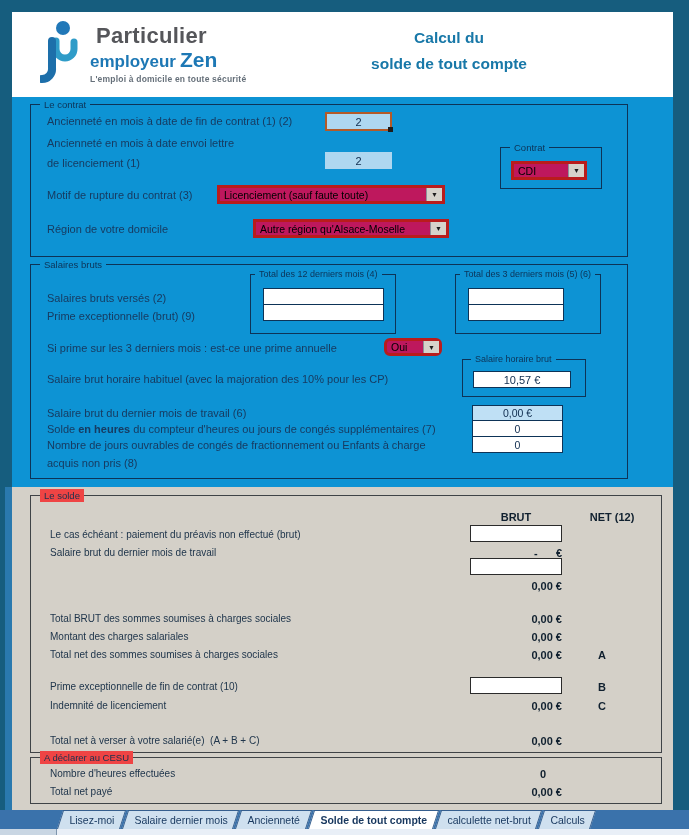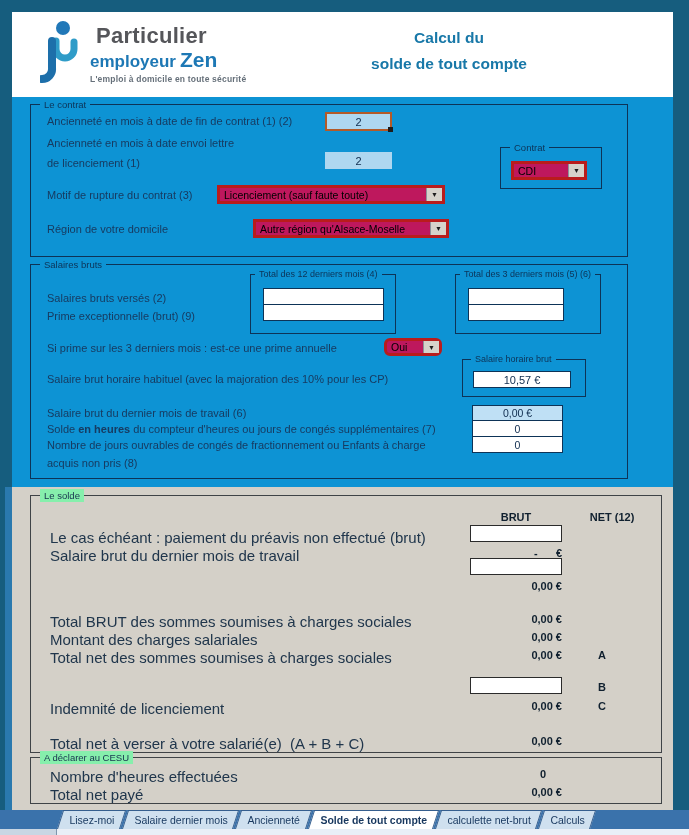--- a/index.html
+++ b/index.html
@@ -19,24 +19,24 @@
   
   .blue-area { left:12px; top:97px; width:661px; height:390px; background:#0d93d4; }
   .gray-area { left:12px; top:487px; width:661px; height:323px; background:#d4d0c8; }
   .sliver { left:5px; top:487px; width:7px; height:323px; background:#2a79ae; }
 
   
   .grp { position:absolute; border:1px solid #0d3357; }
   .grp.gray { border-color:#3f4347; }
   .lg { position:absolute; top:-7px; left:9px; font-size:9.5px; line-height:13px; padding:0 4px; color:#0d3357; white-space:nowrap; }
   .lg.on-blue { background:#0d93d4; }
-  .lg.on-gray { background:#86efac; color:#17324e; }
+  .lg.on-gray { background:#ef4444; color:#17324e; }
 
   .lbl { position:absolute; font-size:11px; color:#173b61; white-space:nowrap; }
-  .glbl { position:absolute; font-size:15px; color:#20364c; white-space:nowrap; }
+  .glbl { position:absolute; font-size:10px; color:#20364c; white-space:nowrap; }
   .gval { position:absolute; font-size:11px; font-weight:700; color:#10202f; text-align:right; white-space:pre; }
   .tag  { position:absolute; font-size:11px; font-weight:700; color:#10202f; }
   .colhdr { position:absolute; font-size:11px; font-weight:700; color:#10202f; text-align:center; }
 
   .cell { position:absolute; font-size:11px; color:#0e2b4d; display:flex; align-items:center; justify-content:center; }
   .cell.white { background:#ffffff; border:1px solid #0d3357; }
   .cell.gwhite { background:#ffffff; border:1px solid #2b2b2b; }
   .cell.lblue { background:#aed7f0; }
   .cell.sel { background:#aed7f0; border:2px solid #b35a28; }
   .fillhandle { position:absolute; right:-4px; bottom:-4px; width:5px; height:5px; background:#1c1c1c; }
@@ -192,20 +192,21 @@
     <div class="gval" style="left:458px;top:93px;width:92px;">0,00 €</div>
 
     <div class="glbl" style="left:38px;top:126px;">Total BRUT des sommes soumises à charges sociales</div>
     <div class="gval" style="left:458px;top:126px;width:92px;">0,00 €</div>
     <div class="glbl" style="left:38px;top:144px;">Montant des charges salariales</div>
     <div class="gval" style="left:458px;top:144px;width:92px;">0,00 €</div>
     <div class="glbl" style="left:38px;top:162px;">Total net des sommes soumises à charges sociales</div>
     <div class="gval" style="left:458px;top:162px;width:92px;">0,00 €</div>
     <div class="tag" style="left:586px;top:162px;">A</div>
 
+    <div class="glbl" style="left:38px;top:194px;">Prime exceptionnelle de fin de contrat (10)</div>
     <div class="cell gwhite" style="left:458px;top:190px;width:92px;height:17px;"></div>
     <div class="tag" style="left:586px;top:194px;">B</div>
 
     <div class="glbl" style="left:38px;top:213px;">Indemnité de licenciement</div>
     <div class="gval" style="left:458px;top:213px;width:92px;">0,00 €</div>
     <div class="tag" style="left:586px;top:213px;">C</div>
 
     <div class="glbl" style="left:38px;top:248px;white-space:pre;">Total net à verser à votre salarié(e)  (A + B + C)</div>
     <div class="gval" style="left:458px;top:248px;width:92px;">0,00 €</div>
 

